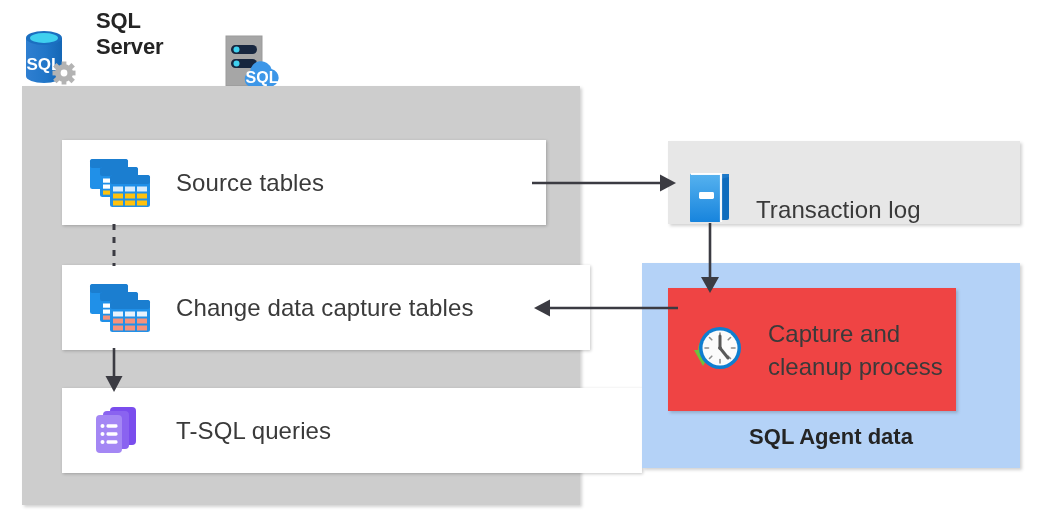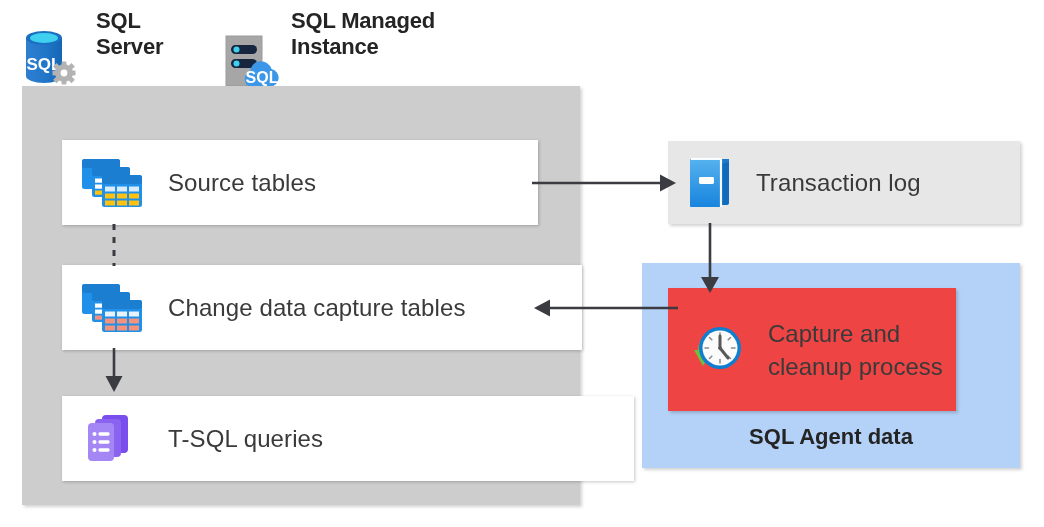--- a/index.html
+++ b/index.html
@@ -48,24 +48,25 @@
     box-shadow: 2px 2px 3px rgba(0,0,0,0.18);
   }
 
   
   .white-row {
     position: absolute;
     background: #ffffff;
     box-shadow: 1px 1px 3px rgba(0,0,0,0.22);
     display: flex;
     align-items: center;
+    padding-left: 8px;
   }
   #row-source-tables { left: 62px; top: 140px; width: 476px; height: 85px; }
   #row-cdc-tables    { left: 62px; top: 265px; width: 520px; height: 85px; }
-  #row-tsql-queries  { left: 62px; top: 388px; width: 572px; height: 85px; margin-top: 8px; }
+  #row-tsql-queries  { left: 62px; top: 388px; width: 572px; height: 85px; }
 
   .row-icon {
     position: relative;
     width: 64px;
     height: 52px;
     margin-left: 18px;
     flex: 0 0 auto;
   }
   .row-label {
     font-size: 24px;
@@ -78,21 +79,21 @@
   
   #box-transaction-log {
     position: absolute;
     left: 668px;
     top: 141px;
     width: 352px;
     height: 83px;
     background: #e7e7e7;
     box-shadow: 2px 2px 3px rgba(0,0,0,0.18);
     display: flex;
-    align-items: center;
+    align-items: flex-end;
   }
   #box-transaction-log .row-icon { width: 48px; height: 52px; margin-left: 18px; }
   #box-transaction-log .row-label { margin-left: 22px; }
 
   
   #panel-sql-agent {
     position: absolute;
     left: 642px;
     top: 263px;
     width: 378px;
@@ -181,22 +182,20 @@
       <rect x="6" y="10" width="36" height="50" fill="#a6a6a6"></rect>
       <rect x="6" y="10" width="36" height="50" fill="none" stroke="#9b9b9b" stroke-width="1"></rect>
       <rect x="11" y="19" width="26" height="9" rx="4.5" fill="#17263f"></rect>
       <circle cx="16.5" cy="23.5" r="3" fill="#3fd0ef"></circle>
       <rect x="11" y="33" width="26" height="9" rx="4.5" fill="#17263f"></rect>
       <circle cx="16.5" cy="37.5" r="3" fill="#3fd0ef"></circle>
       <path d="M30 46 a11 11 0 0 1 21.5 -3 a9 9 0 0 1 -1.5 17.8 h-20 a8 8 0 0 1 0 -15 z" fill="#3d97e8"></path>
       <text x="42" y="57" font-family="'Liberation Sans',sans-serif" font-size="16" font-weight="bold" fill="#ffffff" text-anchor="middle">SQL</text>
     </svg>
   </div>
-  <div class="hdr-title" id="title-sql-mi">SQL Managed
-Instance</div>
 
   <div id="grey-container"></div>
 
   <div class="white-row" id="row-source-tables">
     <div class="row-icon">
       <svg width="64" height="52" viewBox="0 0 64 52">
 
         <rect x="2" y="2" width="38" height="30" rx="2.5" fill="#2090e8"></rect>
         <rect x="2" y="2" width="38" height="9" rx="2.5" fill="#1b7ed0"></rect>
 

